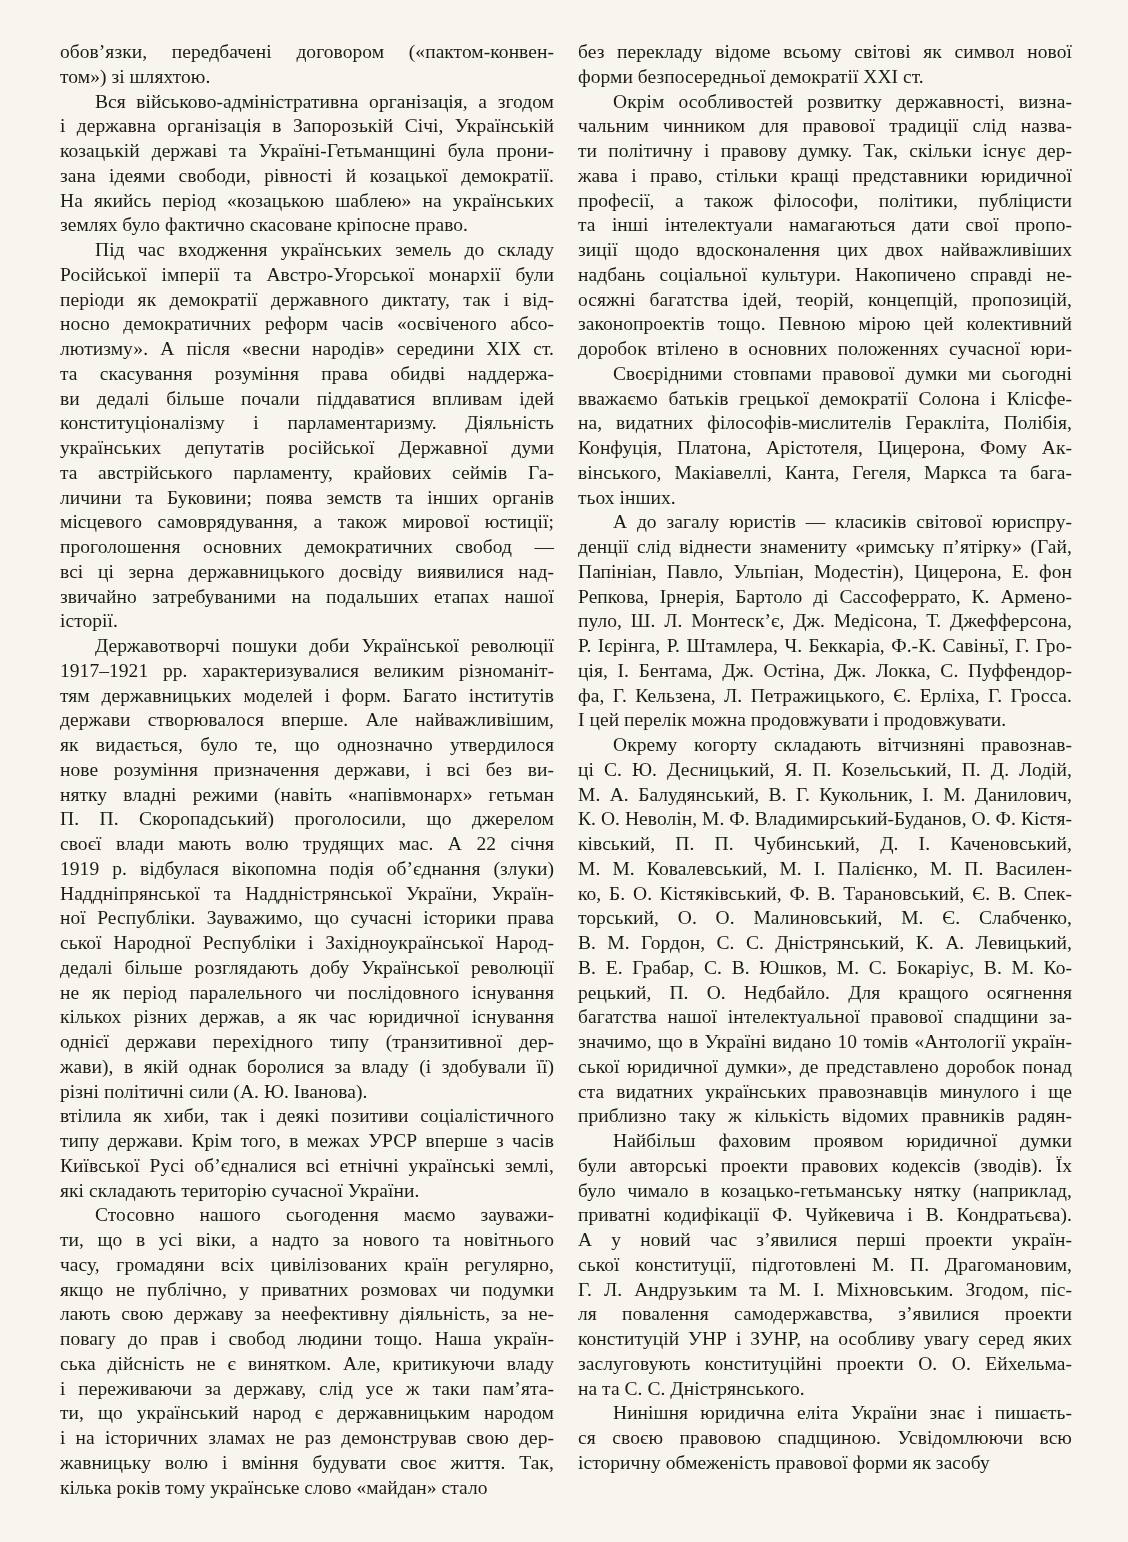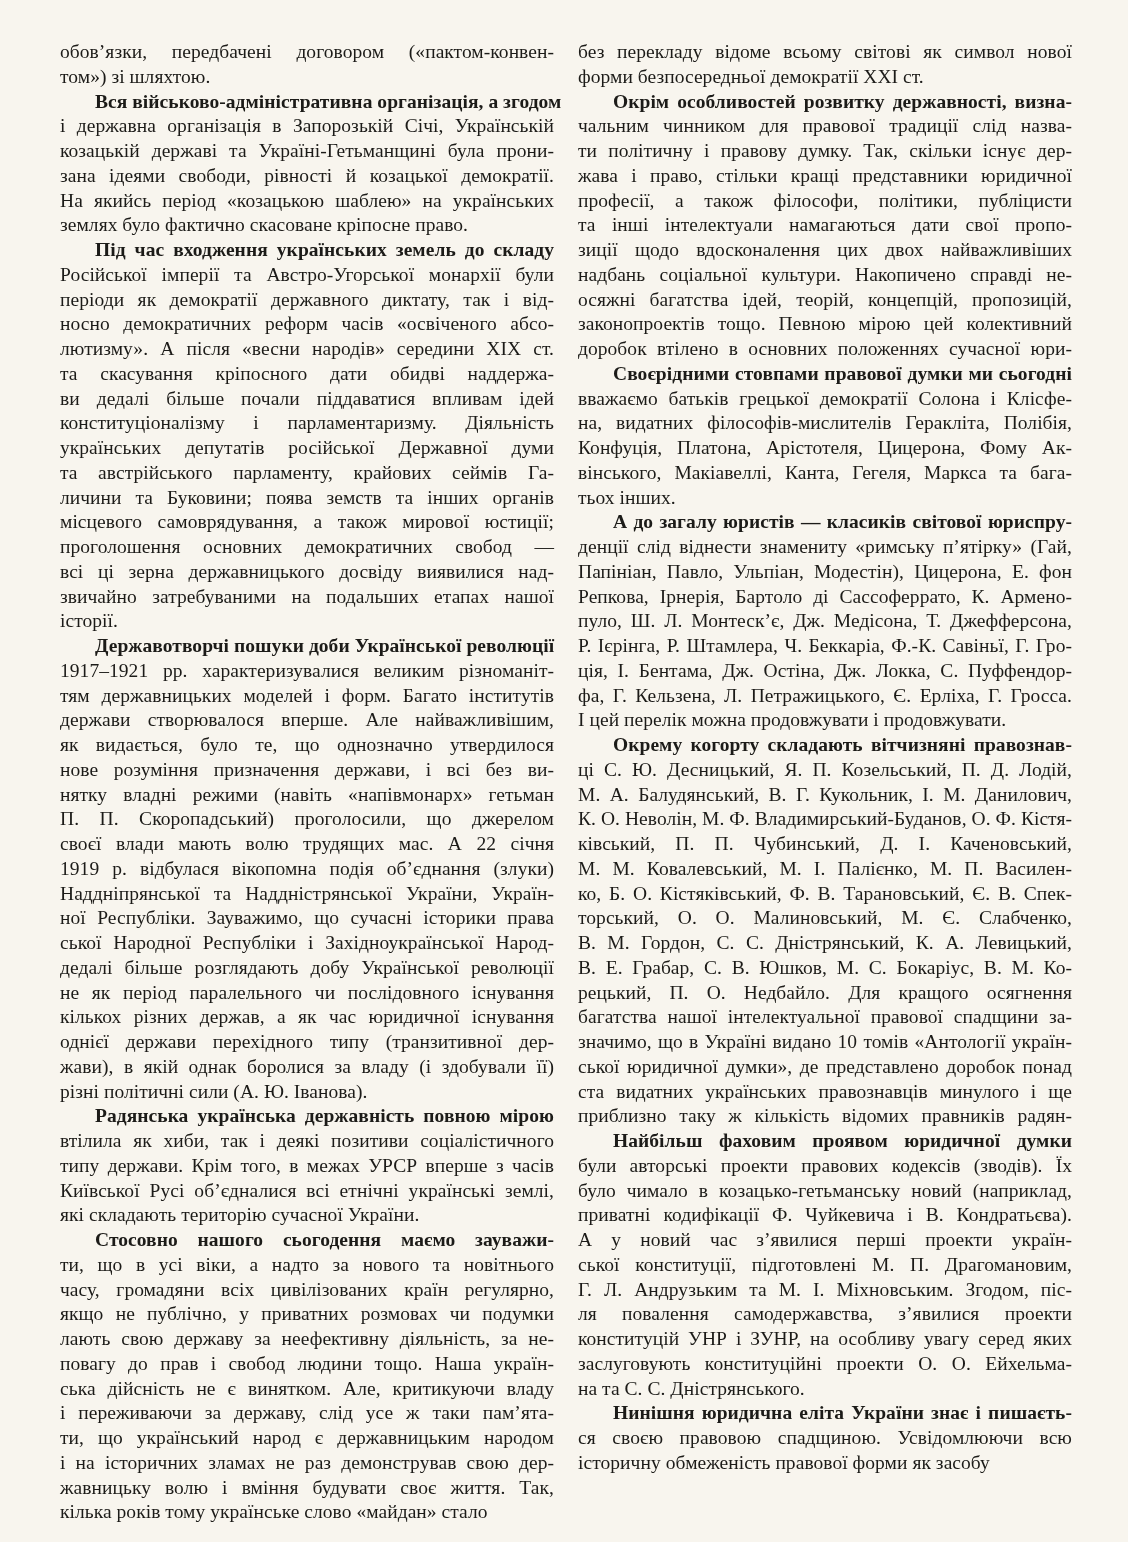--- a/index.html
+++ b/index.html
@@ -35,21 +35,20 @@
     text-justify: inter-word;
     white-space: nowrap; 
     letter-spacing: 0.05px;
   }
   .ln.end {
     text-align-last: left;
     white-space: nowrap;
   }
   .ln.ind {
     padding-left: 35px;
-    font-weight: bold;
   }
   
   .ln { word-spacing: normal; }
 </style>
 </head>
 <body style="background: rgb(248, 245, 238); color: rgb(28, 27, 24);">
 
 <div class="page">
   <div class="column">
       <div class="ln">обов’язки, передбачені договором («пактом-конвен-</div>
@@ -58,21 +57,21 @@
       <div class="ln">і державна організація в Запорозькій Січі, Українській</div>
       <div class="ln">козацькій державі та Україні-Гетьманщині була прони-</div>
       <div class="ln">зана ідеями свободи, рівності й козацької демократії.</div>
       <div class="ln">На якийсь період «козацькою шаблею» на українських</div>
       <div class="ln end">землях було фактично скасоване кріпосне право.</div>
       <div class="ln ind">Під час входження українських земель до складу</div>
       <div class="ln">Російської імперії та Австро-Угорської монархії були</div>
       <div class="ln">періоди як демократії державного диктату, так і від-</div>
       <div class="ln">носно демократичних реформ часів «освіченого абсо-</div>
       <div class="ln">лютизму». А після «весни народів» середини XIX ст.</div>
-      <div class="ln">та скасування кріпосного дати обидві наддержа-</div>
+      <div class="ln">та скасування розуміння права обидві наддержа-</div>
       <div class="ln">ви дедалі більше почали піддаватися впливам ідей</div>
       <div class="ln">конституціоналізму і парламентаризму. Діяльність</div>
       <div class="ln">українських депутатів російської Державної думи</div>
       <div class="ln">та австрійського парламенту, крайових сеймів Га-</div>
       <div class="ln">личини та Буковини; поява земств та інших органів</div>
       <div class="ln">місцевого самоврядування, а також мирової юстиції;</div>
       <div class="ln">проголошення основних демократичних свобод —</div>
       <div class="ln">всі ці зерна державницького досвіду виявилися над-</div>
       <div class="ln">звичайно затребуваними на подальших етапах нашої</div>
       <div class="ln end">історії.</div>
@@ -88,21 +87,20 @@
       <div class="ln">1919 р. відбулася вікопомна подія об’єднання (злуки)</div>
       <div class="ln">Наддніпрянської та Наддністрянської України, Україн-</div>
       <div class="ln">ної Республіки. Зауважимо, що сучасні історики права</div>
       <div class="ln">ської Народної Республіки і Західноукраїнської Народ-</div>
       <div class="ln">дедалі більше розглядають добу Української революції</div>
       <div class="ln">не як період паралельного чи послідовного існування</div>
       <div class="ln">кількох різних держав, а як час юридичної існування</div>
       <div class="ln">однієї держави перехідного типу (транзитивної дер-</div>
       <div class="ln">жави), в якій однак боролися за владу (і здобували її)</div>
       <div class="ln end">різні політичні сили (А. Ю.  Іванова).</div>
-      <div class="ln ind">Радянська українська державність повною мірою</div>
       <div class="ln">втілила як хиби, так і деякі позитиви соціалістичного</div>
       <div class="ln">типу держави. Крім того, в межах УРСР вперше з часів</div>
       <div class="ln">Київської Русі об’єдналися всі етнічні українські землі,</div>
       <div class="ln end">які складають територію сучасної України.</div>
       <div class="ln ind">Стосовно нашого сьогодення маємо зауважи-</div>
       <div class="ln">ти, що в усі віки, а надто за нового та новітнього</div>
       <div class="ln">часу, громадяни всіх цивілізованих країн регулярно,</div>
       <div class="ln">якщо не публічно, у приватних розмовах чи подумки</div>
       <div class="ln">лають свою державу за неефективну діяльність, за не-</div>
       <div class="ln">повагу до прав і свобод людини тощо. Наша україн-</div>
@@ -153,21 +151,21 @@
       <div class="ln">В. М. Гордон, С. С. Дністрянський, К. А. Левицький,</div>
       <div class="ln">В. Е. Грабар, С. В. Юшков, М. С. Бокаріус, В. М. Ко-</div>
       <div class="ln">рецький, П. О. Недбайло. Для кращого осягнення</div>
       <div class="ln">багатства нашої інтелектуальної правової спадщини за-</div>
       <div class="ln">значимо, що в Україні видано 10 томів «Антології україн-</div>
       <div class="ln">ської юридичної думки», де представлено доробок понад</div>
       <div class="ln">ста видатних українських правознавців минулого і ще</div>
       <div class="ln">приблизно таку ж кількість відомих правників радян-</div>
       <div class="ln ind">Найбільш фаховим проявом юридичної думки</div>
       <div class="ln">були авторські проекти правових кодексів (зводів). Їх</div>
-      <div class="ln">було чимало в козацько-гетьманську новий (наприклад,</div>
+      <div class="ln">було чимало в козацько-гетьманську нятку (наприклад,</div>
       <div class="ln">приватні кодифікації Ф.  Чуйкевича і В.  Кондратьєва).</div>
       <div class="ln">А у новий час з’явилися перші проекти україн-</div>
       <div class="ln">ської конституції, підготовлені М. П.  Драгомановим,</div>
       <div class="ln">Г. Л.  Андрузьким та М. І.  Міхновським. Згодом, піс-</div>
       <div class="ln">ля повалення самодержавства, з’явилися проекти</div>
       <div class="ln">конституцій УНР і ЗУНР, на особливу увагу серед яких</div>
       <div class="ln">заслуговують конституційні проекти О. О.  Ейхельма-</div>
       <div class="ln end">на та С. С.  Дністрянського.</div>
       <div class="ln ind">Нинішня юридична еліта України знає і пишаєть-</div>
       <div class="ln">ся своєю правовою спадщиною. Усвідомлюючи всю</div>

